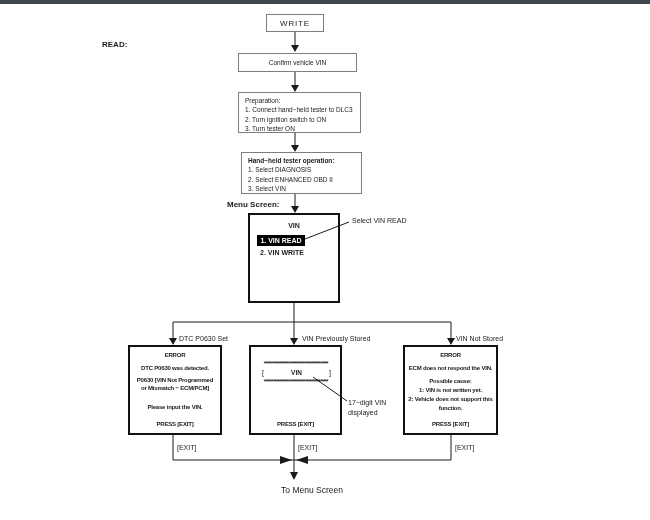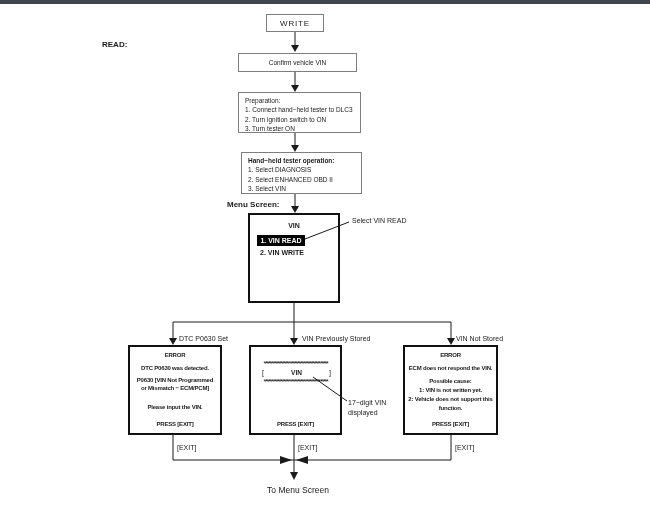--- a/index.html
+++ b/index.html
@@ -134,21 +134,21 @@
     <div class="eline" style="top:40px;">1: VIN is not written yet.</div>
     <div class="eline" style="top:49px;">2: Vehicle does not support this</div>
     <div class="eline" style="top:58px;">function.</div>
     <div class="eline" style="top:74px;">PRESS [EXIT]</div>
   </div>
 
   <div class="lbl lbl-small" style="left:177px;top:444px;">[EXIT]</div>
   <div class="lbl lbl-small" style="left:298px;top:444px;">[EXIT]</div>
   <div class="lbl lbl-small" style="left:455px;top:444px;">[EXIT]</div>
 
-  <div class="lbl" style="left:253px;top:485px;width:90px;text-align:center;font-size:8.5px;">To Menu Screen</div>
+  <div class="lbl" style="left:253px;top:485px;width:90px;text-align:right;font-size:8.5px;">To Menu Screen</div>
 
   <svg class="connectors" width="650" height="520" viewBox="0 0 650 520">
     <g stroke="#1a1a1a" stroke-width="1" fill="none">
       <path d="M295 32 V46"></path>
       <path d="M295 72 V86"></path>
       <path d="M295 133 V146"></path>
       <path d="M295 194 V207"></path>
       <path d="M294 303 V322"></path>
       <path d="M173 322 H451"></path>
       <path d="M173 322 V339"></path>

